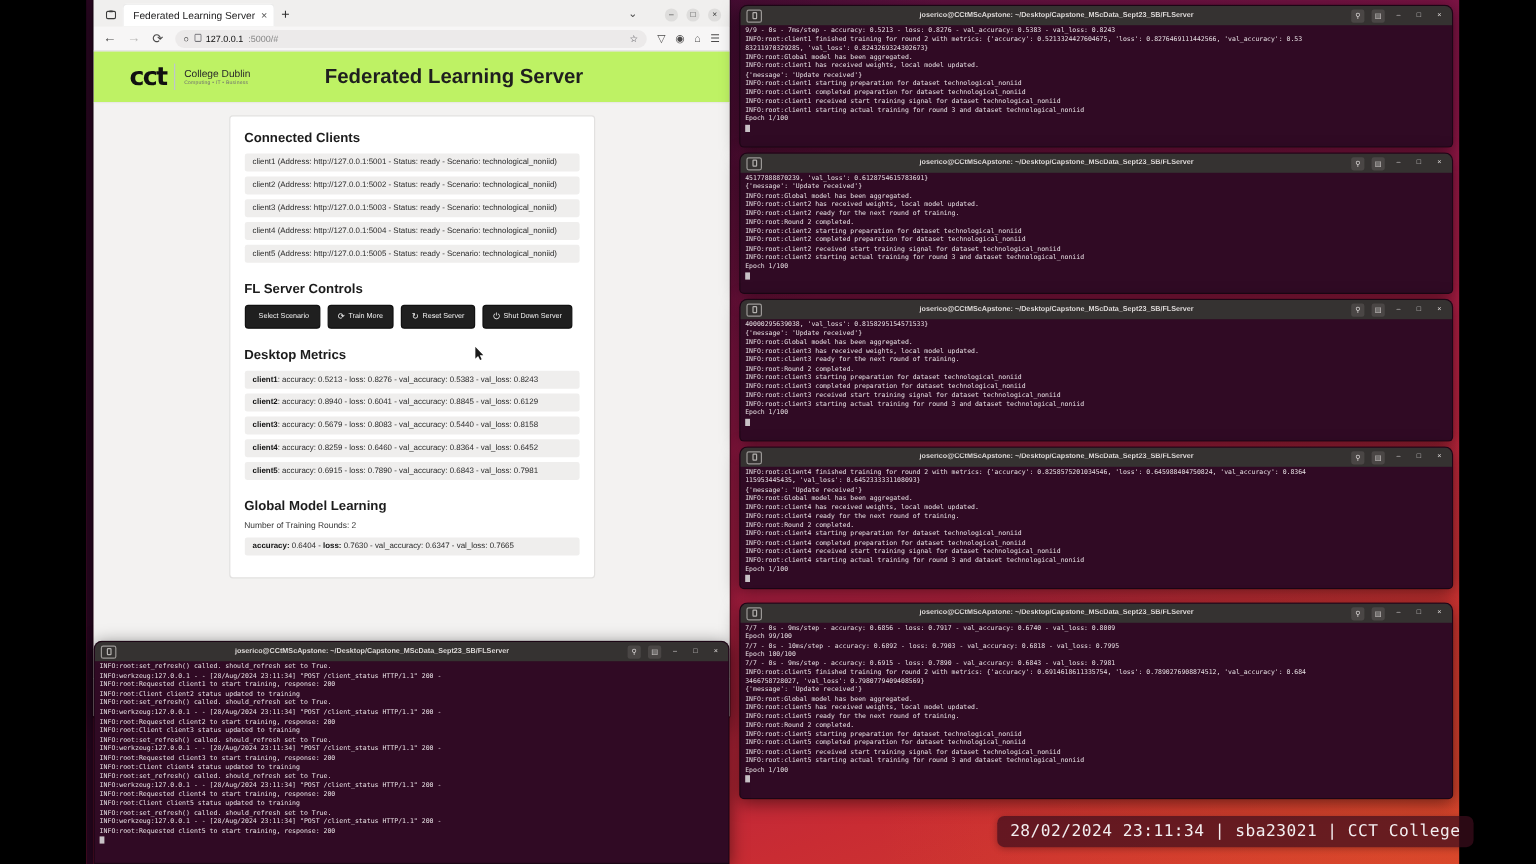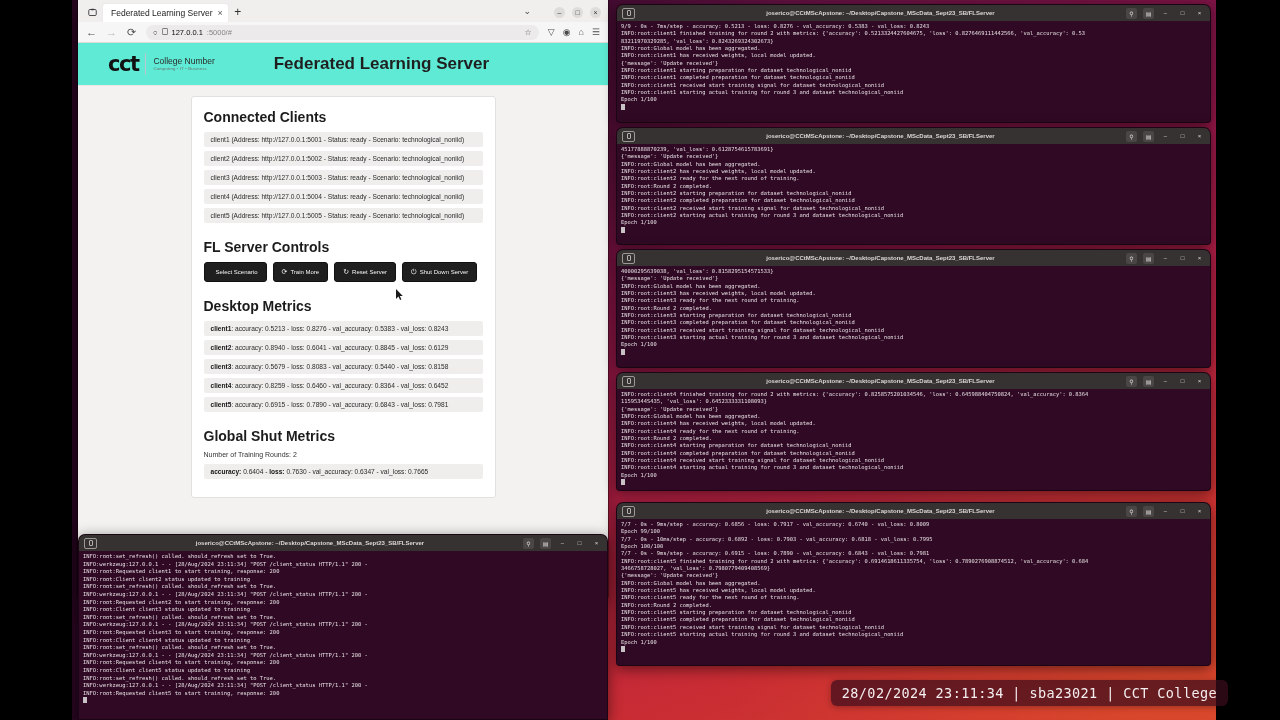--- a/index.html
+++ b/index.html
@@ -61,39 +61,39 @@
     flex: 1; height: 15px; background: #eceaea; border-radius: 8px;
     display: flex; align-items: center; gap: 4px; padding: 0 7px;
     font-size: 7.5px; color: #0e0e0e;
   }
   .url-host{ font-weight: normal; color:#0c0c0c; }
   .url-rest{ color:#868686; }
   .url-star{ margin-left:auto; color:#55545a; font-size:8px;}
   .nav-icons{ display:flex; align-items:center; gap:8px; color:#4b4a4a; font-size:9px;}
 
   .pageheader {
-    background:#5eead4; height: 43px; display:flex; align-items:center; padding-left: 30px;
+    background:#bef264; height: 43px; display:flex; align-items:center; padding-left: 30px;
     border-bottom: 1px solid #e9e8e7;
   }
   .logo{ display:flex; align-items:center; gap:7px; }
   .logo-cct{ font-size:21px; font-weight:bold; letter-spacing:-1.5px; color:#111; line-height:1;
     font-family:"DejaVu Sans", sans-serif; }
   .logo-div{ width:1px; height:22px; background:#bfc6cc; }
   .logo-txt{ line-height:1.05; }
   .logo-t1{ font-size:8.5px; color:#2a2a2a; }
   .logo-t2{ font-size:4.2px; color:#6f6f6f; letter-spacing:.2px; margin-top:1px;}
   .page-title{ flex:1; text-align:center; font-size:17px; font-weight:bold; color:#1f1f1f;
      margin-right:60px; }
 
   .pagebody{ flex:1; background:#f3f2f1; overflow:hidden; padding-top:10px; }
   .card{
     width: 305px; margin: 0 auto; background:#fff; border:1px solid #e2e1e0;
     border-radius: 3px; padding: 10px 12px 14px 12px;
   }
-  .sect-h{ font-size:14px; font-weight:bold; color:#1c1c1c; margin: 2px 0 7px 0; }
+  .sect-h{ font-size:11px; font-weight:bold; color:#1c1c1c; margin: 2px 0 7px 0; }
   .sect-h.sp{ margin-top:16px; }
   .row{
     background:#efeeed; border-radius:2px; padding:4px 7px; margin-bottom:4px;
     font-size:6.6px; color:#2a2a2a; white-space:nowrap; overflow:hidden;
   }
   .row b{ font-weight:bold; color:#141414; }
   .btns{ display:flex; gap:6px; margin: 4px 0 2px 0; }
   .btn{
     background:#1f1f1f; color:#f4f4f4; font-size:6px; border-radius:3px;
     padding:5px 8px; display:flex; align-items:center; gap:3px; border:1px solid #111;
@@ -212,21 +212,21 @@
         <span>⌂</span>
         <span>☰</span>
       </div>
     </div>
 
     <div class="pageheader">
       <div class="logo">
         <div class="logo-cct">cct</div>
         <div class="logo-div"></div>
         <div class="logo-txt">
-          <div class="logo-t1">College Number</div>
+          <div class="logo-t1">College Dublin</div>
           <div class="logo-t2">Computing • IT • Business</div>
         </div>
       </div>
       <div class="page-title">Federated Learning Server</div>
     </div>
 
     <div class="pagebody">
       <div class="card">
         <div class="sect-h">Connected Clients</div>
         <div>
@@ -259,21 +259,21 @@
 
         <div class="sect-h sp">Desktop Metrics</div>
         <div>
           <div class="row"><b>client1</b><span>: accuracy: 0.5213 - loss: 0.8276 - val_accuracy: 0.5383 - val_loss: 0.8243</span></div>
           <div class="row"><b>client2</b><span>: accuracy: 0.8940 - loss: 0.6041 - val_accuracy: 0.8845 - val_loss: 0.6129</span></div>
           <div class="row"><b>client3</b><span>: accuracy: 0.5679 - loss: 0.8083 - val_accuracy: 0.5440 - val_loss: 0.8158</span></div>
           <div class="row"><b>client4</b><span>: accuracy: 0.8259 - loss: 0.6460 - val_accuracy: 0.8364 - val_loss: 0.6452</span></div>
           <div class="row"><b>client5</b><span>: accuracy: 0.6915 - loss: 0.7890 - val_accuracy: 0.6843 - val_loss: 0.7981</span></div>
         </div>
 
-        <div class="sect-h sp">Global Shut Metrics</div>
+        <div class="sect-h sp">Global Model Learning</div>
         <div class="rounds">Number of Training Rounds: 2</div>
         <div class="row"><b>accuracy:</b><span> 0.6404 - </span><b>loss:</b><span> 0.7630 - val_accuracy: 0.6347 - val_loss: 0.7665</span></div>
       </div>
     </div>
 
     <div class="pagefooter">
       <span>Developed with</span>
       <span class="heart">♥</span>
       <span>by student sba23021</span>
     </div>

